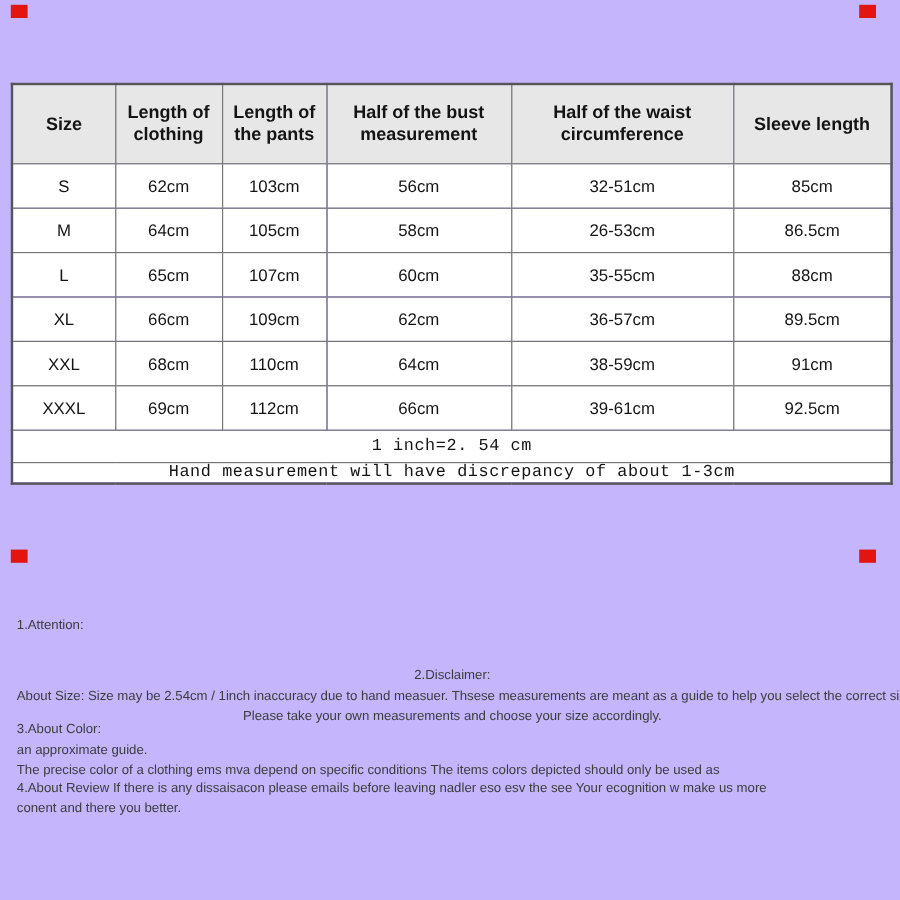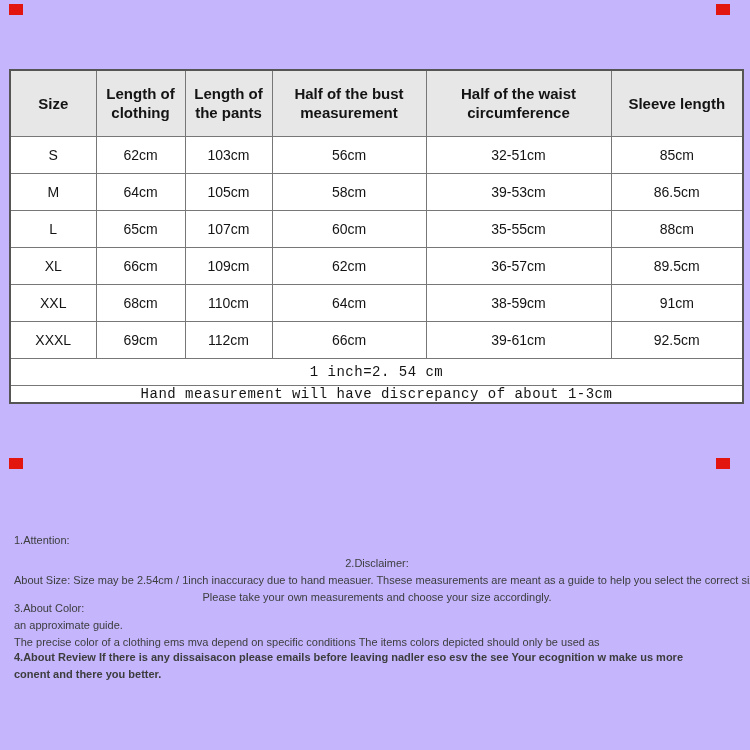--- a/index.html
+++ b/index.html
@@ -71,24 +71,24 @@
   
   .notes-group {
     position: absolute;
     left: 14px;
     width: 726px;
     color: #3d3d3d;
     font-size: 11px;
     line-height: 17px;
   }
   .notes-group div { white-space: nowrap; }
-  .g1 { top: 532px; }
+  .g1 { top: 513px; }
   .g2 { top: 555px; text-align: center; }
   .g3 { top: 600px; }
-  .g4 { top: 649px; font-weight: bold; }
+  .g4 { top: 649px; }
 </style>
 </head>
 <body>
 
 <div class="canvas">
 
   <div class="corner-mark tl"></div>
   <div class="corner-mark tr"></div>
   <div class="corner-mark bl"></div>
   <div class="corner-mark br"></div>
@@ -119,21 +119,21 @@
           <td>103cm</td>
           <td>56cm</td>
           <td>32-51cm</td>
           <td>85cm</td>
         </tr>
         <tr>
           <td>M</td>
           <td>64cm</td>
           <td>105cm</td>
           <td>58cm</td>
-          <td>39-53cm</td>
+          <td>26-53cm</td>
           <td>86.5cm</td>
         </tr>
         <tr>
           <td>L</td>
           <td>65cm</td>
           <td>107cm</td>
           <td>60cm</td>
           <td>35-55cm</td>
           <td>88cm</td>
         </tr>

